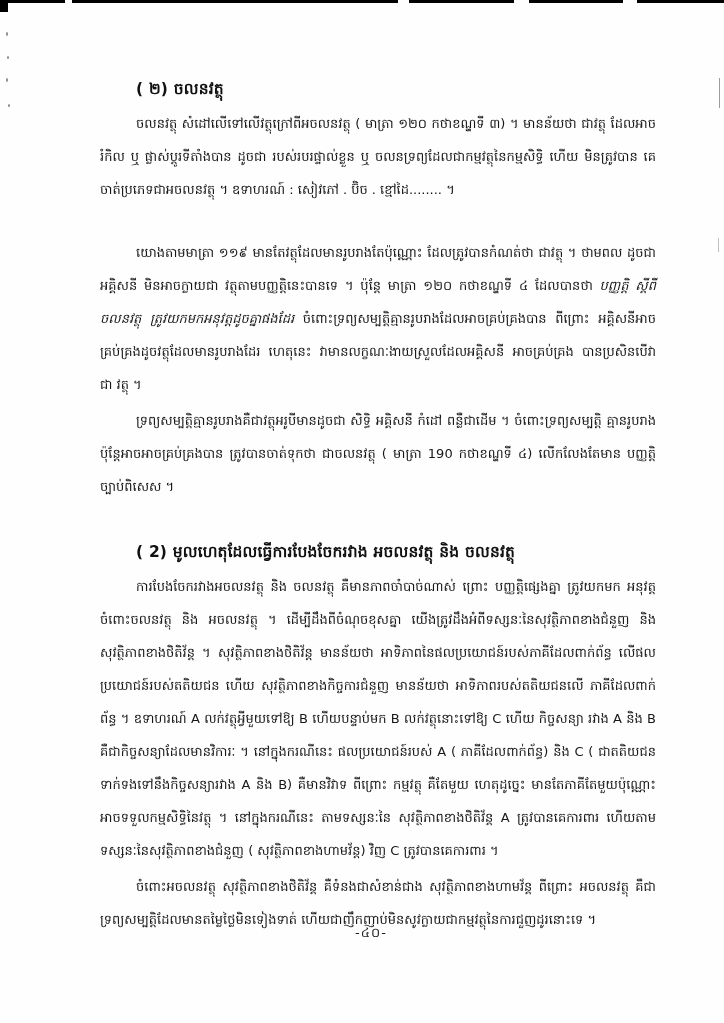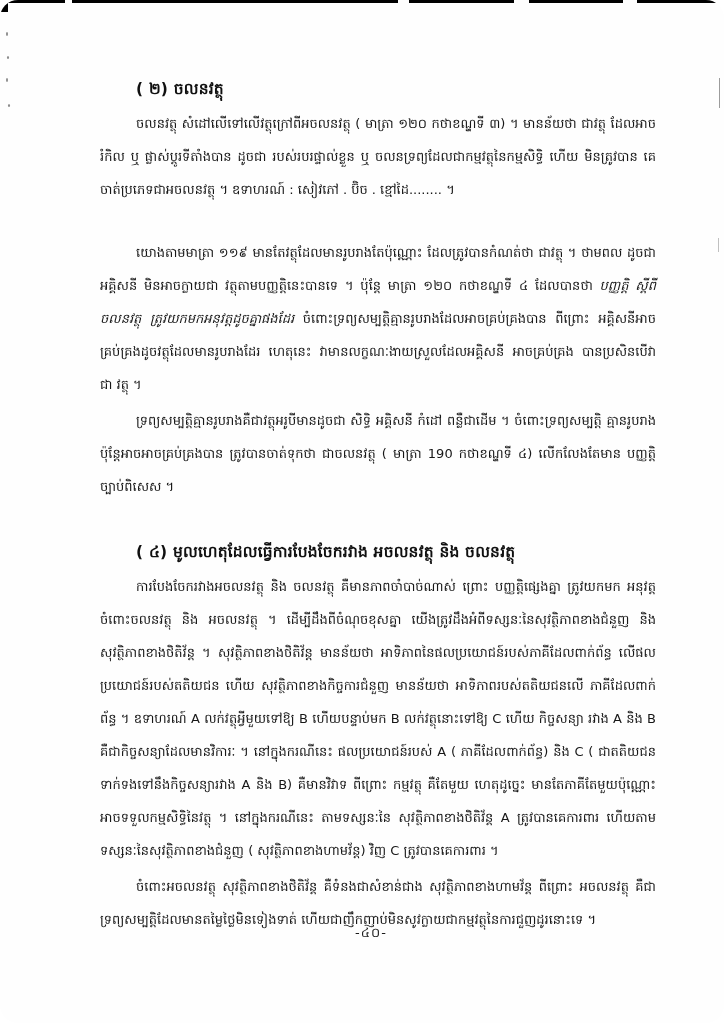--- a/index.html
+++ b/index.html
@@ -6,21 +6,20 @@
   html, body { margin: 0; padding: 0; background: #ffffff; }
   .page {
     position: relative;
     width: 724px;
     height: 1023px;
     background: #fefefdf5;
     background-color: #fefefe;
     overflow: hidden;
     font-family: "DejaVu Sans", sans-serif;
     color: #161616;
-    border-radius: 18px;
   }
   
   .edge-top {
     position: absolute; top: 0; left: 0; width: 724px; height: 3px;
     background: linear-gradient(90deg,
       #000 0 9%, transparent 9% 10%,
       #000 10% 55%, transparent 55% 56.5%,
       #000 56.5% 71%, transparent 71% 73%,
       #000 73% 86%, transparent 86% 88%,
       #000 88% 100%);
@@ -89,21 +88,21 @@
     <div class="sec-heading">( ២) ចលនវត្ថុ</div>
     <div class="para">ចលនវត្ថុ សំដៅលើទៅលើវត្ថុក្រៅពីអចលនវត្ថុ ( មាត្រា ១២០ កថាខណ្ឌទី ៣) ។ មានន័យថា ជាវត្ថុ ដែលអាចរំកិល ឬ ផ្លាស់ប្ដូរទីតាំងបាន ដូចជា របស់របរផ្ទាល់ខ្លួន ឬ ចលនទ្រព្យដែលជាកម្មវត្ថុនៃកម្មសិទ្ធិ ហើយ មិនត្រូវបាន គេចាត់ប្រភេទជាអចលនវត្ថុ ។ ឧទាហរណ៍ : សៀវភៅ . ប៊ិច . ខ្មៅដៃ........ ។</div>
 
     <div class="gap-md"></div>
 
     <div class="para"><span>យោងតាមមាត្រា ១១៩ មានតែវត្ថុដែលមានរូបរាងតែប៉ុណ្ណោះ ដែលត្រូវបានកំណត់ថា ជាវត្ថុ ។ ថាមពល ដូចជា អគ្គិសនី មិនអាចក្លាយជា វត្ថុតាមបញ្ញត្តិនេះបានទេ ។ ប៉ុន្តែ មាត្រា ១២០ កថាខណ្ឌទី ៤ ដែលបានថា </span><span class="emph">បញ្ញត្តិ ស្ដីពីចលនវត្ថុ ត្រូវយកមកអនុវត្តដូចគ្នាផងដែរ</span><span> ចំពោះទ្រព្យសម្បត្តិគ្មានរូបរាងដែលអាចគ្រប់គ្រងបាន ពីព្រោះ អគ្គិសនីអាចគ្រប់គ្រងដូចវត្ថុដែលមានរូបរាងដែរ ហេតុនេះ វាមានលក្ខណៈងាយស្រួលដែលអគ្គិសនី អាចគ្រប់គ្រង បានប្រសិនបើវា ជា វត្ថុ ។</span></div>
     <div class="para">ទ្រព្យសម្បត្តិគ្មានរូបរាងគឺជាវត្ថុអរូបីមានដូចជា សិទ្ធិ អគ្គិសនី កំដៅ ពន្លឺជាដើម ។ ចំពោះទ្រព្យសម្បត្តិ គ្មានរូបរាង ប៉ុន្តែអាចអាចគ្រប់គ្រងបាន ត្រូវបានចាត់ទុកថា ជាចលនវត្ថុ ( មាត្រា 190 កថាខណ្ឌទី ៤) លើកលែងតែមាន បញ្ញត្តិច្បាប់ពិសេស ។</div>
 
     <div class="gap-lg"></div>
 
-    <div class="sec-heading">( ៤) មូលហេតុដែលធ្វើការបែងចែករវាង អចលនវត្ថុ និង ចលនវត្ថុ</div>
+    <div class="sec-heading">( 2) មូលហេតុដែលធ្វើការបែងចែករវាង អចលនវត្ថុ និង ចលនវត្ថុ</div>
     <div class="para">ការបែងចែករវាងអចលនវត្ថុ និង ចលនវត្ថុ គឺមានភាពចាំបាច់ណាស់ ព្រោះ បញ្ញត្តិផ្សេងគ្នា ត្រូវយកមក អនុវត្តចំពោះចលនវត្ថុ និង អចលនវត្ថុ ។ ដើម្បីដឹងពីចំណុចខុសគ្នា យើងត្រូវដឹងអំពីទស្សនៈនៃសុវត្ថិភាពខាងជំនួញ និង សុវត្ថិភាពខាងថិតិវ័ន្ត ។ សុវត្ថិភាពខាងថិតិវ័ន្ត មានន័យថា អាទិភាពនៃផលប្រយោជន៍របស់ភាគីដែលពាក់ព័ន្ធ លើផលប្រយោជន៍របស់តតិយជន ហើយ សុវត្ថិភាពខាងកិច្ចការជំនួញ មានន័យថា អាទិភាពរបស់តតិយជនលើ ភាគីដែលពាក់ព័ន្ធ ។ ឧទាហរណ៍ A លក់វត្ថុអ្វីមួយទៅឱ្យ B ហើយបន្ទាប់មក B លក់វត្ថុនោះទៅឱ្យ C ហើយ កិច្ចសន្យា រវាង A និង B គឺជាកិច្ចសន្យាដែលមានវិការៈ ។ នៅក្នុងករណីនេះ ផលប្រយោជន៍របស់ A ( ភាគីដែលពាក់ព័ន្ធ) និង C ( ជាតតិយជនទាក់ទងទៅនឹងកិច្ចសន្យារវាង A និង B) គឺមានវិវាទ ពីព្រោះ កម្មវត្ថុ គឺតែមួយ ហេតុដូច្នេះ មានតែភាគីតែមួយប៉ុណ្ណោះ អាចទទួលកម្មសិទ្ធិនៃវត្ថុ ។ នៅក្នុងករណីនេះ តាមទស្សនៈនៃ សុវត្ថិភាពខាងថិតិវ័ន្ត A ត្រូវបានគេការពារ ហើយតាមទស្សនៈនៃសុវត្ថិភាពខាងជំនួញ ( សុវត្ថិភាពខាងហាមវ័ន្ត) វិញ C ត្រូវបានគេការពារ ។</div>
     <div class="para">ចំពោះអចលនវត្ថុ សុវត្ថិភាពខាងថិតិវ័ន្ត គឺទំនងជាសំខាន់ជាង សុវត្ថិភាពខាងហាមវ័ន្ត ពីព្រោះ អចលនវត្ថុ គឺជាទ្រព្យសម្បត្តិដែលមានតម្លៃថ្លៃមិនទៀងទាត់ ហើយជាញឹកញាប់មិនសូវក្លាយជាកម្មវត្ថុនៃការជួញដូរនោះទេ ។</div>
 
   </div>
 
   <div class="page-number">-៤០-</div>
 
 </div>
 
 </body></html>

